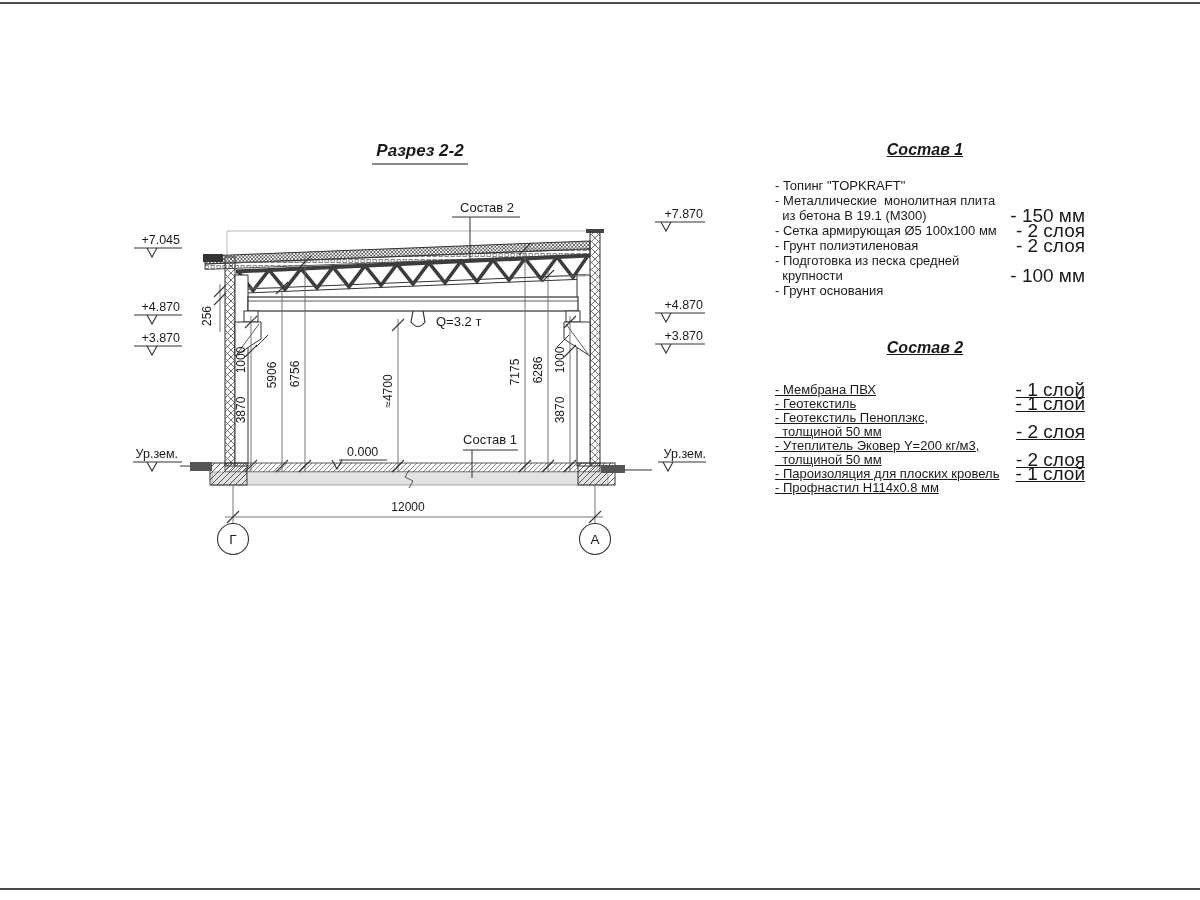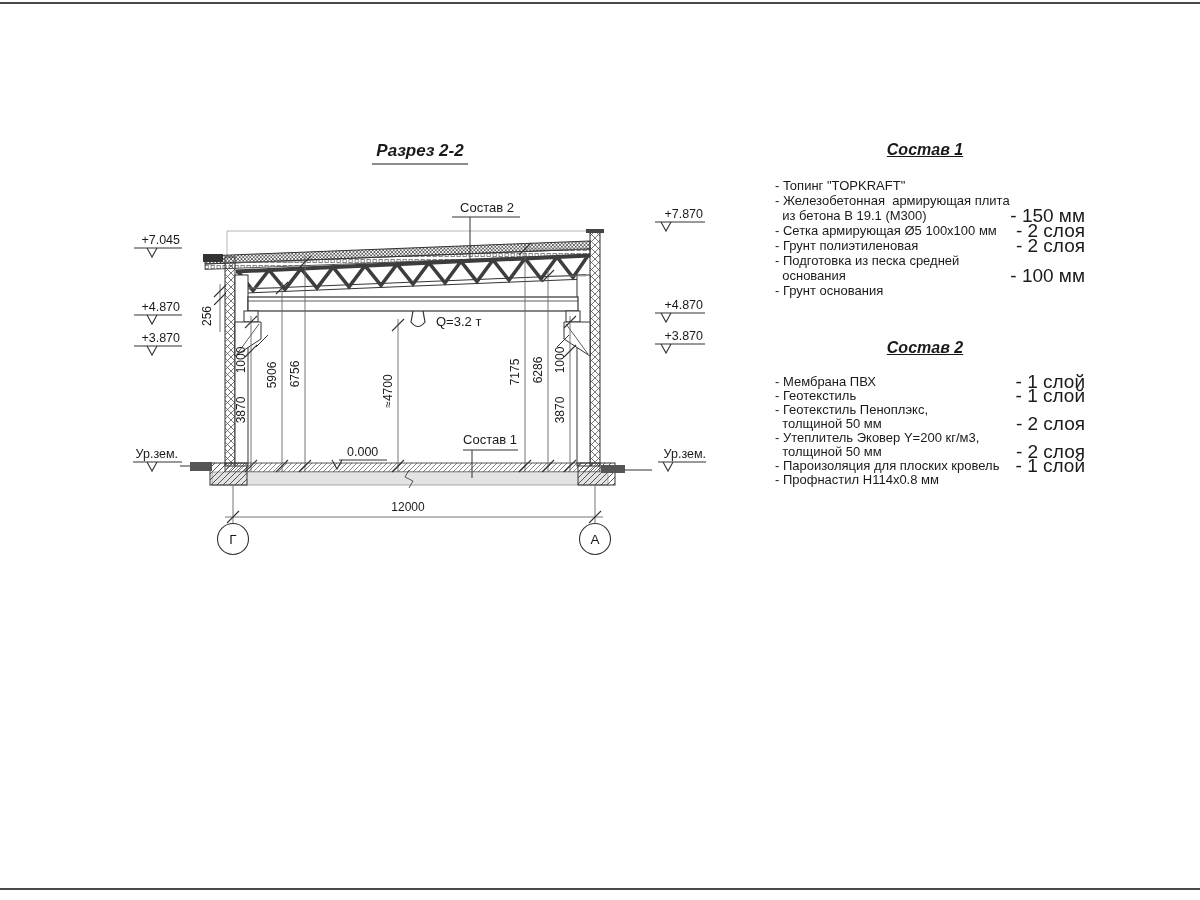--- a/index.html
+++ b/index.html
@@ -20,21 +20,21 @@
   .t-dim{font-size:12px;}
   .t-lbl{font-size:13px;}
   .t-axis{font-size:13.5px;}
 
   .panel{position:absolute;left:775px;top:140px;width:310px;}
   .panel-title{
     width:300px;text-align:center;font-size:16px;font-style:italic;font-weight:bold;
     text-decoration:underline;height:19px;line-height:19px;
   }
   .rows{margin-top:19px;}
-  .rows.rows-2{margin-top:18px;}
+  .rows.rows-2{margin-top:26px;text-decoration:underline;}
   .row{display:flex;align-items:flex-end;}
   .s1 .row{height:15px;line-height:15px;}
   .s2 .row{height:14px;line-height:14px;}
   .row .nm{white-space:pre;font-size:13px;}
   .s1 .nm{width:245px;}
   .s2 .nm{width:258px;}
   .row .val{font-size:19px;white-space:pre;}
   .section-2{margin-top:40px;}
 </style>
 </head>
@@ -239,41 +239,41 @@
 
 <div class="panel">
   <div class="section s1">
     <div class="panel-title">Состав 1</div>
     <div class="rows">
       <div class="row">
           <span class="nm">- Топинг "TOPKRAFT"</span>
           <span class="val"></span>
         </div>
       <div class="row">
-          <span class="nm">- Железобетонная  армирующая плита</span>
+          <span class="nm">- Металлические  монолитная плита</span>
           <span class="val"></span>
         </div>
       <div class="row">
           <span class="nm">  из бетона В 19.1 (М300)</span>
           <span class="val">- 150 мм</span>
         </div>
       <div class="row">
           <span class="nm">- Сетка армирующая Ø5 100х100 мм</span>
           <span class="val">- 2 слоя</span>
         </div>
       <div class="row">
           <span class="nm">- Грунт полиэтиленовая</span>
           <span class="val">- 2 слоя</span>
         </div>
       <div class="row">
           <span class="nm">- Подготовка из песка средней</span>
           <span class="val"></span>
         </div>
       <div class="row">
-          <span class="nm">  основания</span>
+          <span class="nm">  крупности</span>
           <span class="val">- 100 мм</span>
         </div>
       <div class="row">
           <span class="nm">- Грунт основания</span>
           <span class="val"></span>
         </div>
     </div>
   </div>
   <div class="section s2 section-2">
     <div class="panel-title">Состав 2</div>

